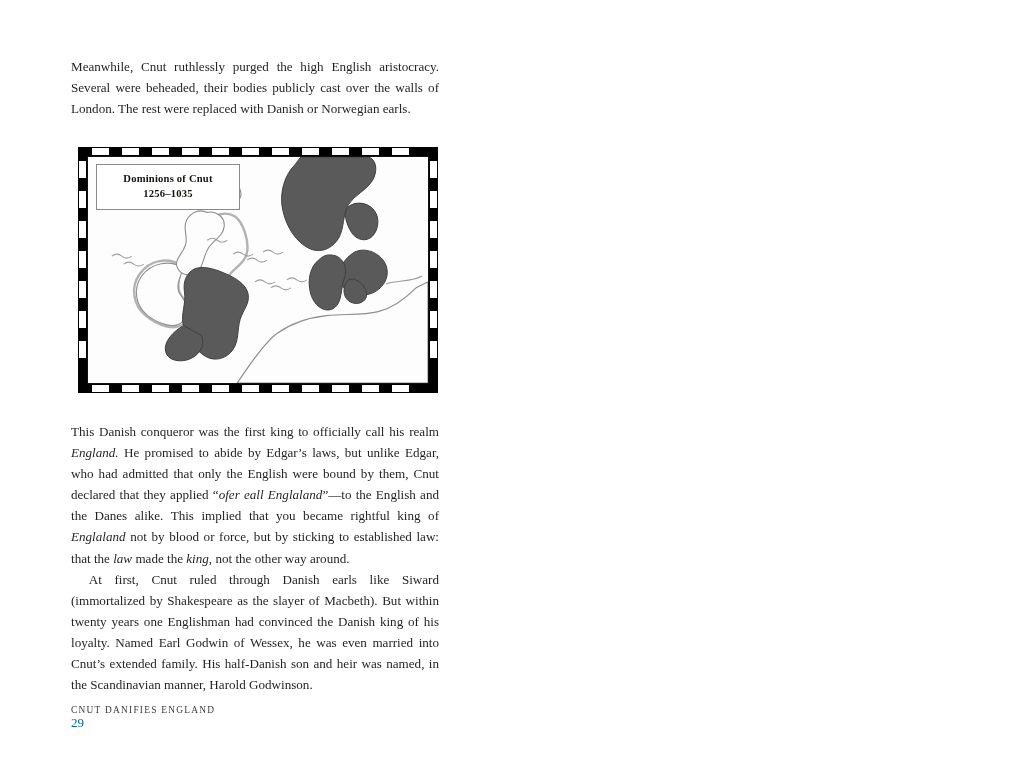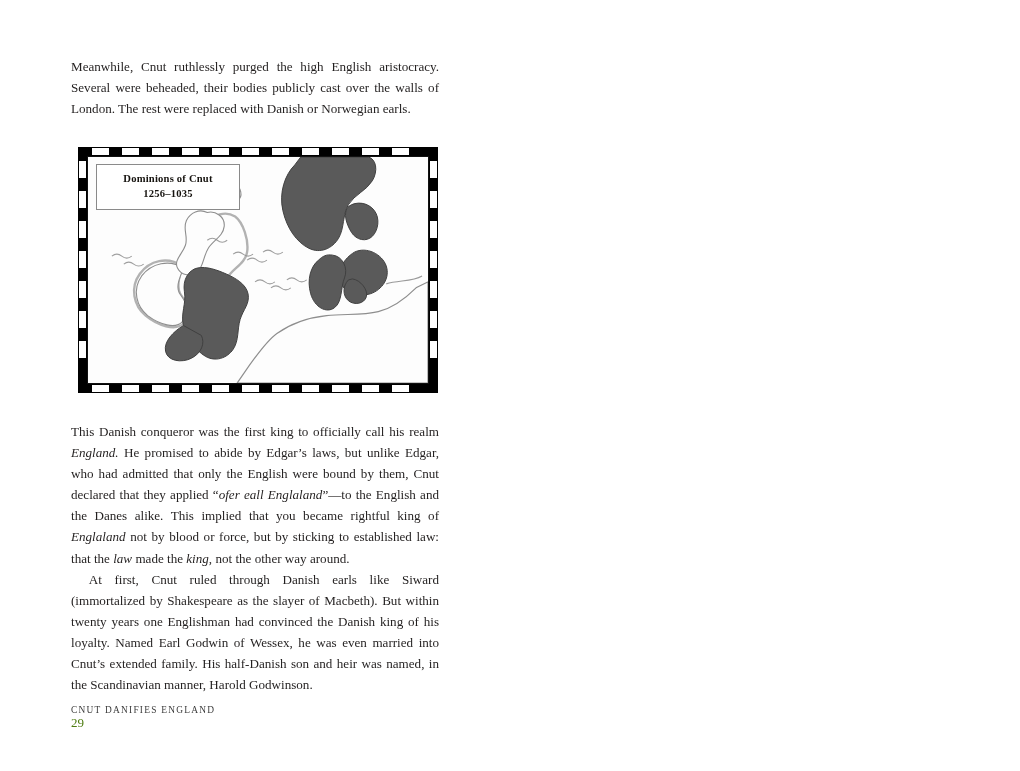--- a/index.html
+++ b/index.html
@@ -26,21 +26,21 @@
   .col p{margin:0;}
   .col p.ind{text-indent:1.35em;}
   .col i{font-style:italic;}
 
   #text-top{left:71px;top:56px;width:368px;}
   #text-mid{left:71px;top:421px;width:368px;}
 
   
   .footer{position:absolute;bottom:40px;font-size:10.2px;letter-spacing:.9px;color:#3a3a3a;flex-direction:column;}
   .runhead{font-variant:small-caps;text-transform:uppercase;font-size:9.4px;letter-spacing:1.25px;}
-  .folio{font-size:13px;letter-spacing:0;color:#4d7c0f;}
+  .folio{font-size:13px;letter-spacing:0;color:#0369a1;}
   #footer-left{left:71px;width:368px;display:flex;justify-content:space-between;align-items:baseline;}
 
   
   #map-figure{position:absolute;left:78px;top:147px;width:360px;height:246px;}
   .map-frame{position:absolute;inset:0;background:#000;padding:9px;box-sizing:border-box;}
   .map-ticks{position:absolute;inset:0;pointer-events:none;}
   .map-ticks i{position:absolute;background:#fff;display:block;}
   .map-inner{
     position:absolute;left:9px;top:9px;right:9px;bottom:9px;
     background:#eab308;border:1px solid #111;box-sizing:border-box;overflow:hidden;

